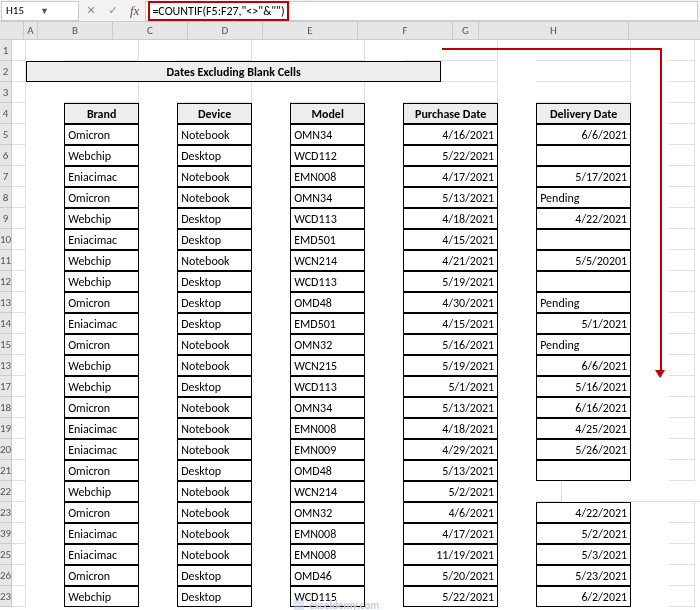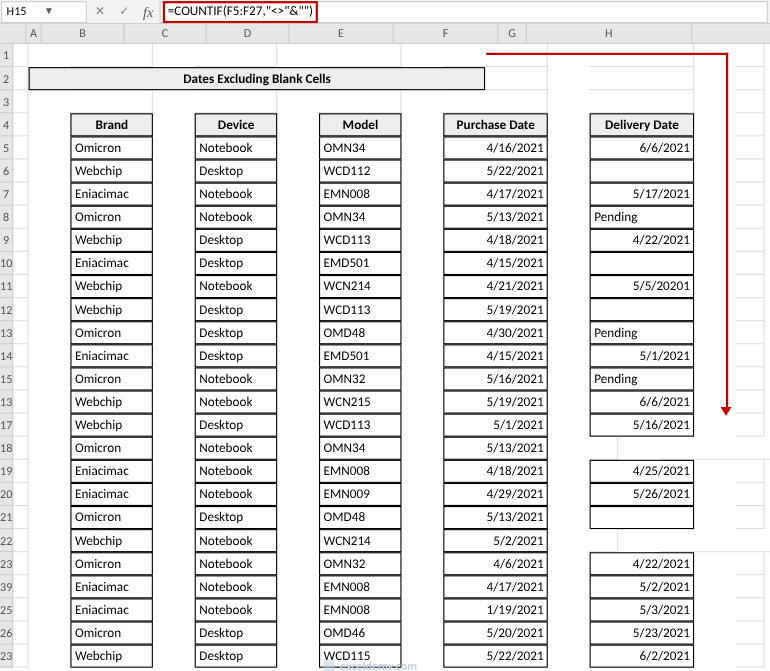--- a/index.html
+++ b/index.html
@@ -431,20 +431,21 @@
         <div class="cell cF tc num">5/16/2021</div>
         <div class="cell cG"></div>
         <div class="cell cH"></div>
       </div>
       <div class="row">
         <div class="cell cA"></div>
         <div class="cell cB tc">Omicron</div>
         <div class="cell cC tc">Notebook</div>
         <div class="cell cD tc">OMN34</div>
         <div class="cell cE tc num">5/13/2021</div>
+        <div class="cell cF tc num">6/16/2021</div>
         <div class="cell cG"></div>
         <div class="cell cH"></div>
       </div>
       <div class="row">
         <div class="cell cA"></div>
         <div class="cell cB tc">Eniacimac</div>
         <div class="cell cC tc">Notebook</div>
         <div class="cell cD tc">EMN008</div>
         <div class="cell cE tc num">4/18/2021</div>
         <div class="cell cF tc num">4/25/2021</div>
@@ -498,21 +499,21 @@
         <div class="cell cE tc num">4/17/2021</div>
         <div class="cell cF tc num">5/2/2021</div>
         <div class="cell cG"></div>
         <div class="cell cH"></div>
       </div>
       <div class="row">
         <div class="cell cA"></div>
         <div class="cell cB tc">Eniacimac</div>
         <div class="cell cC tc">Notebook</div>
         <div class="cell cD tc">EMN008</div>
-        <div class="cell cE tc num">1/19/2021</div>
+        <div class="cell cE tc num">11/19/2021</div>
         <div class="cell cF tc num">5/3/2021</div>
         <div class="cell cG"></div>
         <div class="cell cH"></div>
       </div>
       <div class="row">
         <div class="cell cA"></div>
         <div class="cell cB tc">Omicron</div>
         <div class="cell cC tc">Desktop</div>
         <div class="cell cD tc">OMD46</div>
         <div class="cell cE tc num">5/20/2021</div>

